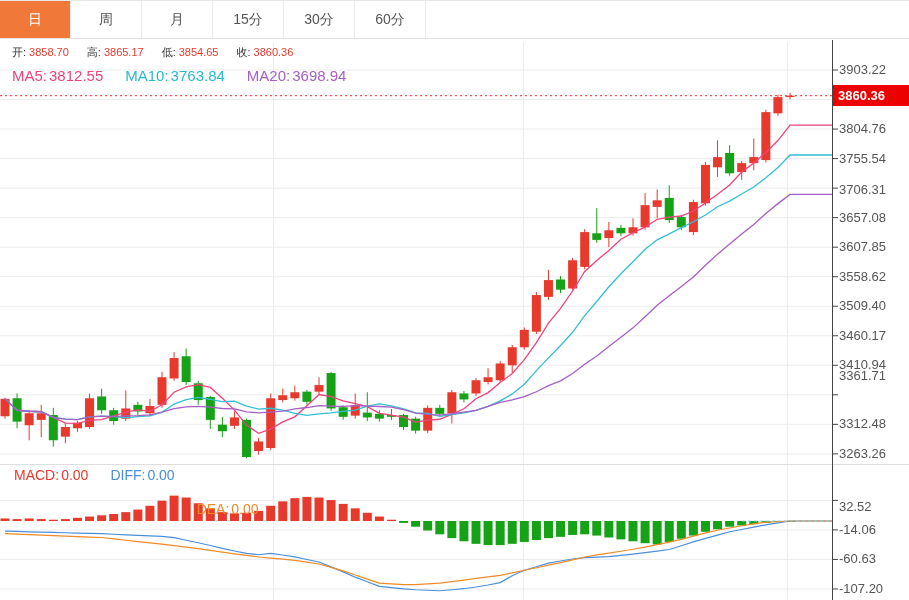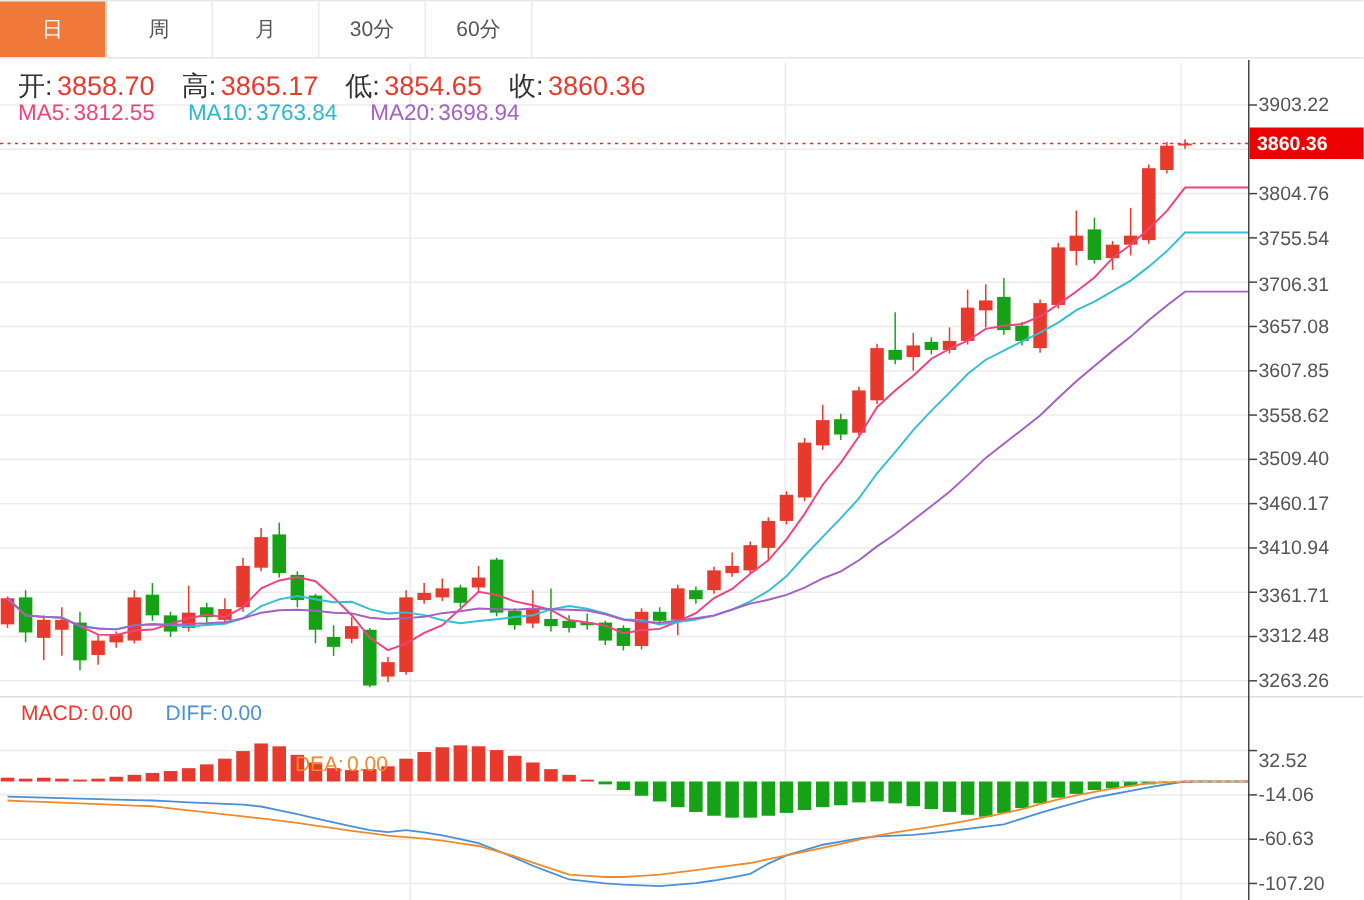--- a/index.html
+++ b/index.html
@@ -8,21 +8,21 @@
   
   .tabbar{position:absolute;top:0;left:0;width:909px;height:39px;background:#fff;
           border-top:1px solid #e8e8e8;border-bottom:1px solid #e3e3e3;
           display:flex;z-index:5;box-sizing:border-box;}
   .tab{width:71px;height:100%;display:flex;align-items:center;justify-content:center;
        font-size:14px;color:#555;border-right:1px solid #eaeaea;cursor:pointer;box-sizing:border-box;}
   .tab.active{background:#f0793a;color:#fff;}
   
   #chart-svg{position:absolute;left:0;top:0;z-index:1;}
   
-  .ohlc-row{position:absolute;left:12px;top:45px;display:flex;gap:18px;font-size:18px;z-index:3;white-space:nowrap;}
+  .ohlc-row{position:absolute;left:12px;top:45px;display:flex;gap:18px;font-size:11px;z-index:3;white-space:nowrap;}
   .ohlc-row .lbl{color:#333;margin-right:3px;}
   .ohlc-row .val{color:#e8392d;}
   .ma-row{position:absolute;left:12px;top:67px;display:flex;gap:20px;font-size:15px;z-index:3;white-space:nowrap;}
   .ma5{color:#f0437d;} .ma10{color:#2ab8ce;} .ma20{color:#a55fc5;}
   .macd-row{position:absolute;left:14px;top:467px;display:flex;gap:20px;font-size:14px;z-index:3;white-space:nowrap;}
   .macd-l{color:#e8392d;} .diff-l{color:#4a90d9;} .dea-l{color:#ef8a2a;margin-top:34px;}
   .legend-pair span{margin-right:2px;}
   
   #axis-labels{position:absolute;left:0;top:0;width:737px;height:600px;z-index:2;pointer-events:none;}
   .ylabel{position:absolute;left:839px;font-size:13px;color:#555;line-height:18px;}
@@ -30,20 +30,21 @@
              color:#fff;font-size:13px;font-weight:bold;display:flex;align-items:center;
              padding-left:5px;box-sizing:border-box;z-index:4;}
 </style>
 </head>
 <body>
 
 <div class="tabbar" id="tabbar">
     <div class="tab active">日</div>
     <div class="tab">周</div>
     <div class="tab">月</div>
+    <div class="tab">15分</div>
     <div class="tab">30分</div>
     <div class="tab">60分</div>
   </div>
 
 <svg id="chart-svg" width="909" height="600">
     <line x1="0" y1="70" x2="832" y2="70" stroke="#ececec"></line>
     <line x1="0" y1="99.53061550000001" x2="832" y2="99.53061550000001" stroke="#ececec"></line>
     <line x1="0" y1="129.06123099999974" x2="832" y2="129.06123099999974" stroke="#ececec"></line>
     <line x1="0" y1="158.58584799999988" x2="832" y2="158.58584799999988" stroke="#ececec"></line>
     <line x1="0" y1="188.1164634999999" x2="832" y2="188.1164634999999" stroke="#ececec"></line>
@@ -297,21 +298,21 @@
     <div class="ylabel" style="top: 61px;">3903.22</div>
     <div class="ylabel" style="top: 120.061px;">3804.76</div>
     <div class="ylabel" style="top: 149.586px;">3755.54</div>
     <div class="ylabel" style="top: 181px;">3706.31</div>
     <div class="ylabel" style="top: 208.647px;">3657.08</div>
     <div class="ylabel" style="top: 238.178px;">3607.85</div>
     <div class="ylabel" style="top: 267.708px;">3558.62</div>
     <div class="ylabel" style="top: 297.233px;">3509.40</div>
     <div class="ylabel" style="top: 326.764px;">3460.17</div>
     <div class="ylabel" style="top: 356.294px;">3410.94</div>
-    <div class="ylabel" style="top: 388px;">3361.71</div>
+    <div class="ylabel" style="top: 367px;">3361.71</div>
     <div class="ylabel" style="top: 415.355px;">3312.48</div>
     <div class="ylabel" style="top: 444.88px;">3263.26</div>
     <div class="ylabel" style="top: 498px;">32.52</div>
     <div class="ylabel" style="top: 520.915px;">-14.06</div>
     <div class="ylabel" style="top: 550.445px;">-60.63</div>
     <div class="ylabel" style="top: 579.976px;">-107.20</div>
   </div>
 
 <div class="ohlc-row">
   <span class="pair"><span class="lbl">开:</span><span class="val">3858.70</span></span>

